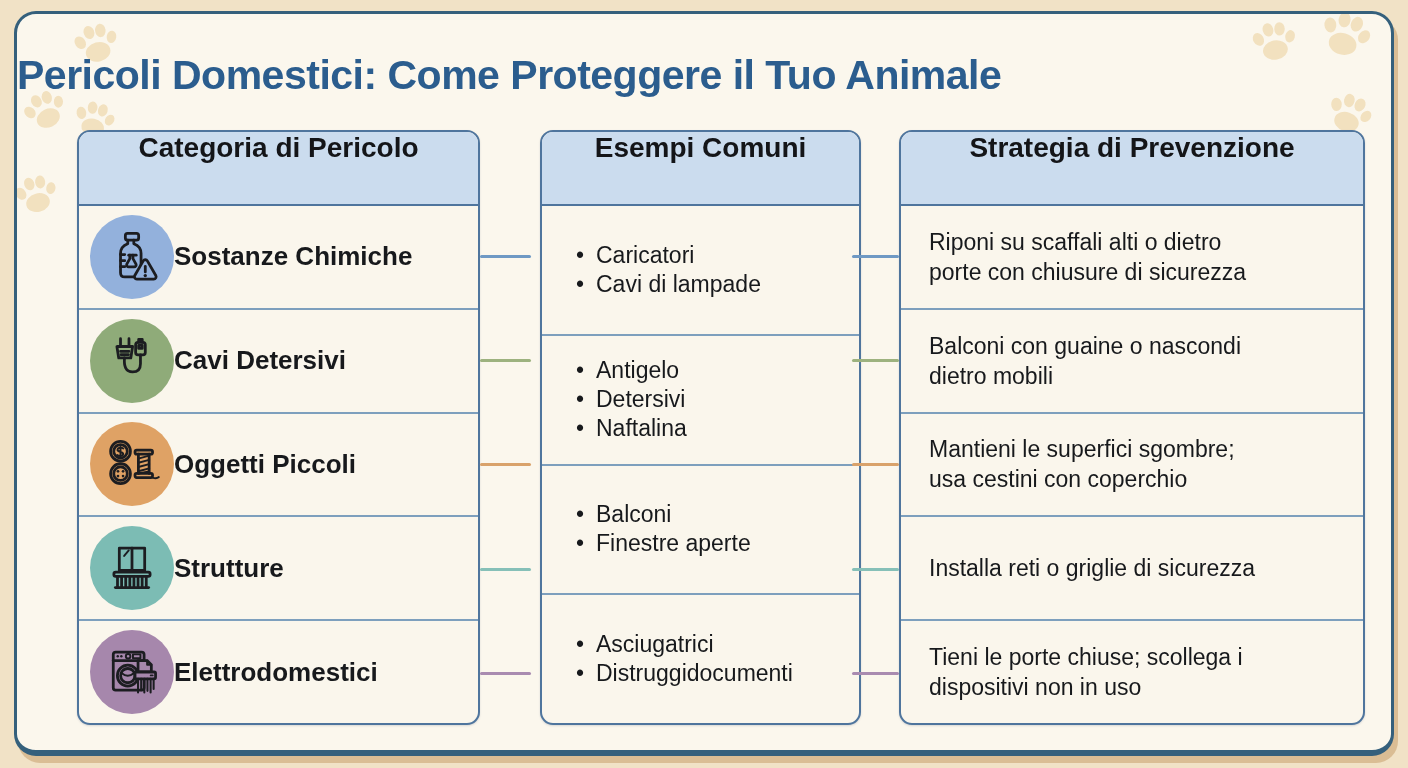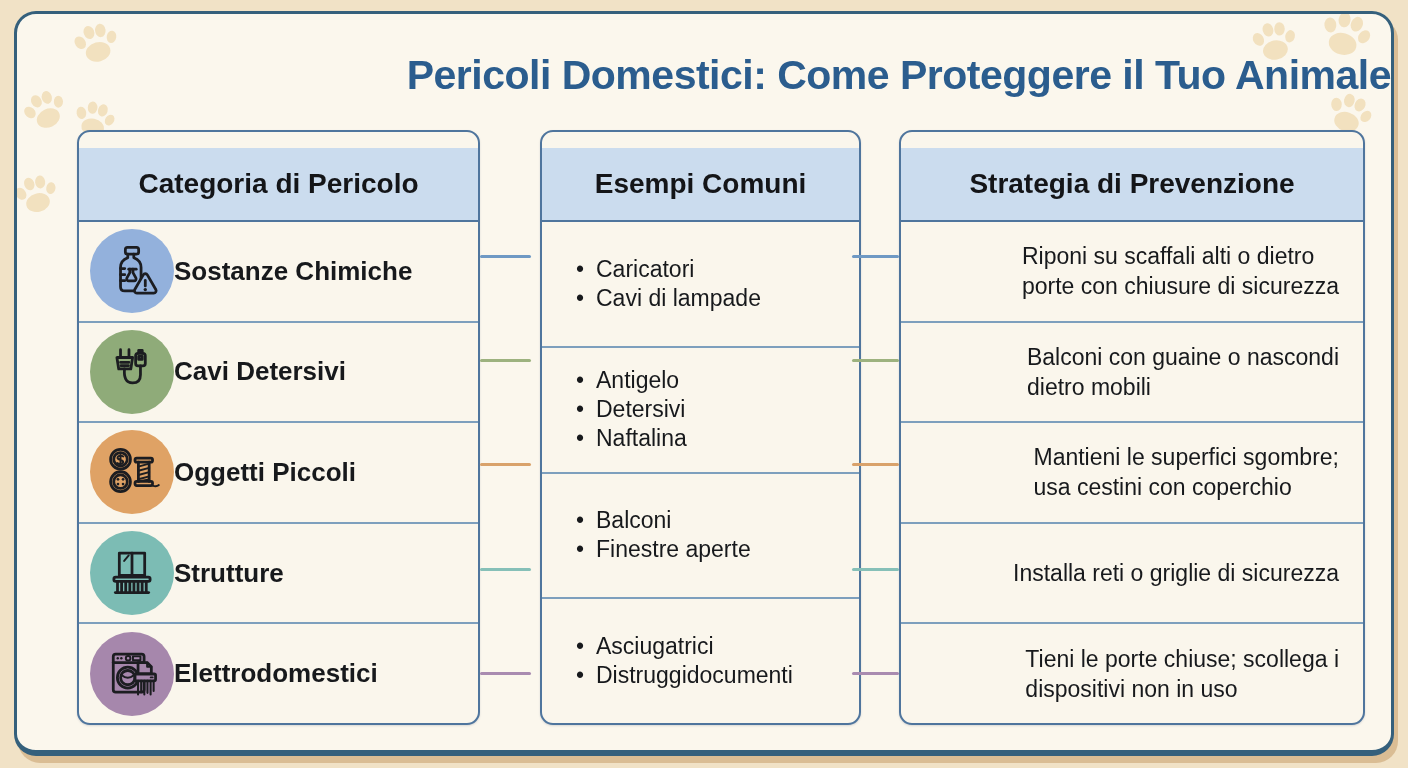--- a/index.html
+++ b/index.html
@@ -19,39 +19,39 @@
     box-shadow:4px 7px 0 rgba(198,158,108,.55);
     overflow:hidden;
     box-sizing:border-box;
   }
 
   
   .paw{position:absolute;fill:#f2e0bd;opacity:.95;}
 
   .title{
     position:absolute;left:0;top:38px;width:100%;
-    text-align:right;font-size:41px;font-weight:700;letter-spacing:-.5px;
+    text-align:left;font-size:41px;font-weight:700;letter-spacing:-.5px;
     color:#2b5d8e;white-space:nowrap;
   }
 
   
   .col{
     position:absolute;top:116px;height:595px;
     display:flex;flex-direction:column;
     background:#faf6ec;
     border:2px solid #4f759d;border-radius:13px;
     box-sizing:border-box;overflow:hidden;
     box-shadow:0 1px 2px rgba(60,80,110,.18);
   }
   .col-header{
     flex:0 0 72px;
     background:#cbdcee;
     border-bottom:2px solid #4f759d;
-    display:flex;align-items:center;justify-content:center;
-    font-size:28px;font-weight:700;color:#141518;margin-top:16px;
+    display:flex;justify-content:center;
+    font-size:28px;font-weight:700;color:#141518;
   }
   .cell{flex:1 1 0;display:flex;align-items:center;box-sizing:border-box;}
   .cell + .cell{border-top:2px solid #7d9fbd;}
 
   
   .cat .badge{
     flex:0 0 84px;height:84px;margin-left:11px;
     border-radius:50%;
     background:var(--accent,#9ab);
     display:flex;align-items:center;justify-content:center;
@@ -62,21 +62,21 @@
   
   .ex{padding-left:34px;}
   .bullets{list-style:none;margin:0;padding:0;}
   .bullets li{
     position:relative;padding-left:20px;
     font-size:23px;line-height:29px;color:#17191c;white-space:nowrap;
   }
   .bullets li::before{content:"•";position:absolute;left:0;}
 
   
-  .prev{padding:0 24px 0 28px;justify-content:flex-end;}
+  .prev{padding:0 24px 0 28px;}
   .prev-lines div{font-size:23px;line-height:30px;color:#17191c;white-space:nowrap;}
 
   
   .connector{
     position:absolute;height:3px;border-radius:2px;
     background:var(--accent,#888);
   }
 
   .icon{stroke:#1c1d21;stroke-width:2.3;fill:none;stroke-linecap:round;stroke-linejoin:round;}
   .icon .fillacc{fill:var(--accent,#9ab);}

